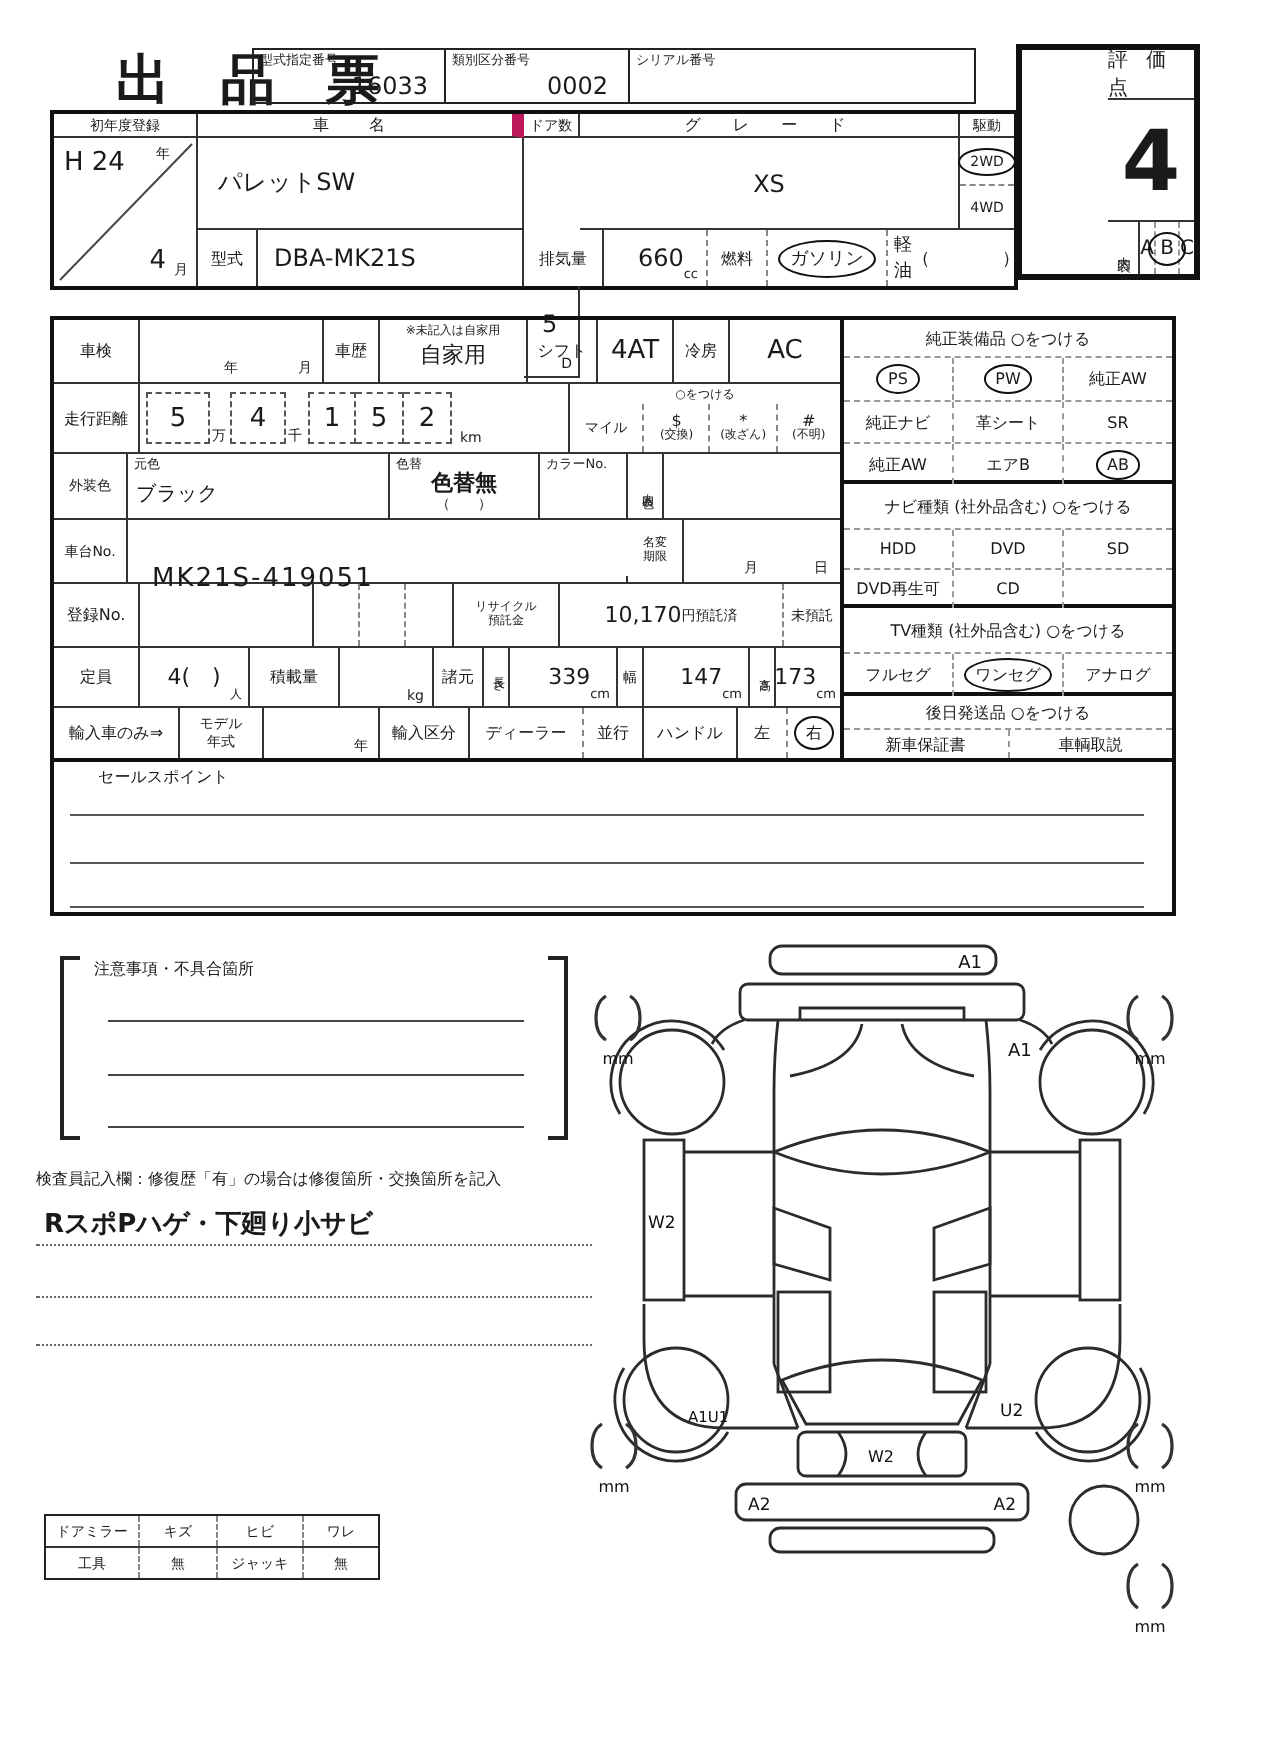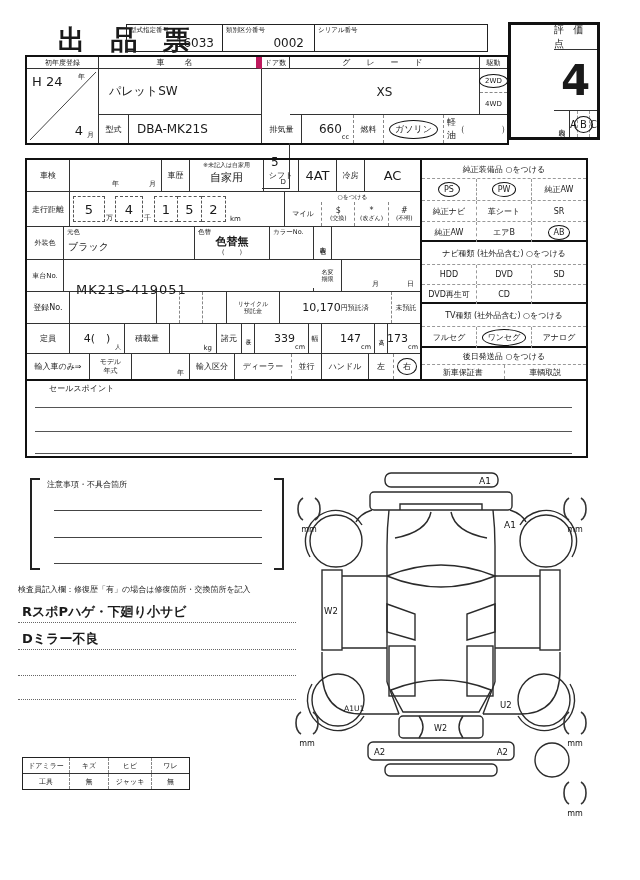--- a/index.html
+++ b/index.html
@@ -369,21 +369,20 @@
     <div class="abs" style="right:0;top:0;width:10px;height:92px;border-right:2px solid #222;border-top:2px solid #222;border-bottom:2px solid #222;"></div>
     <span class="abs f8" style="left:17px;top:1px;">注意事項・不具合箇所</span>
     <div class="abs" style="left:24px;right:22px;top:32px;border-top:1.3px solid #444;"></div>
     <div class="abs" style="left:24px;right:22px;top:59px;border-top:1.3px solid #444;"></div>
     <div class="abs" style="left:24px;right:22px;top:85px;border-top:1.3px solid #444;"></div>
   </div>
 
   <div class="abs" style="left:18px;top:584px;width:278px;">
     <div class="f8">検査員記入欄：修復歴「有」の場合は修復箇所・交換箇所を記入</div>
     <div class="dotline" style="height:26px;display:flex;align-items:flex-end;padding:0 0 1px 4px;font-size:13px;font-weight:600;">RスポPハゲ・下廻り小サビ</div>
-    <div class="dotline" style="height:25px;display:flex;align-items:flex-end;padding:0 0 1px 4px;font-size:13px;font-weight:600;">Dミラー不良</div>
     <div class="dotline" style="height:25px;"></div>
     <div class="dotline" style="height:23px;"></div>
   </div>
 
   <div class="abs" style="left:22px;top:757px;width:168px;border:1.2px solid #222;">
     <div class="flex" style="height:15px;border-bottom:1px solid #333;">
       <div class="ctr f7" style="width:46px;">ドアミラー</div>
       <div class="ctr f7" style="width:38px;border-left:1px dashed #888;">キズ</div>
       <div class="ctr f7" style="width:42px;border-left:1px dashed #888;">ヒビ</div>
       <div class="ctr f7" style="flex:1;border-left:1px dashed #888;">ワレ</div>

